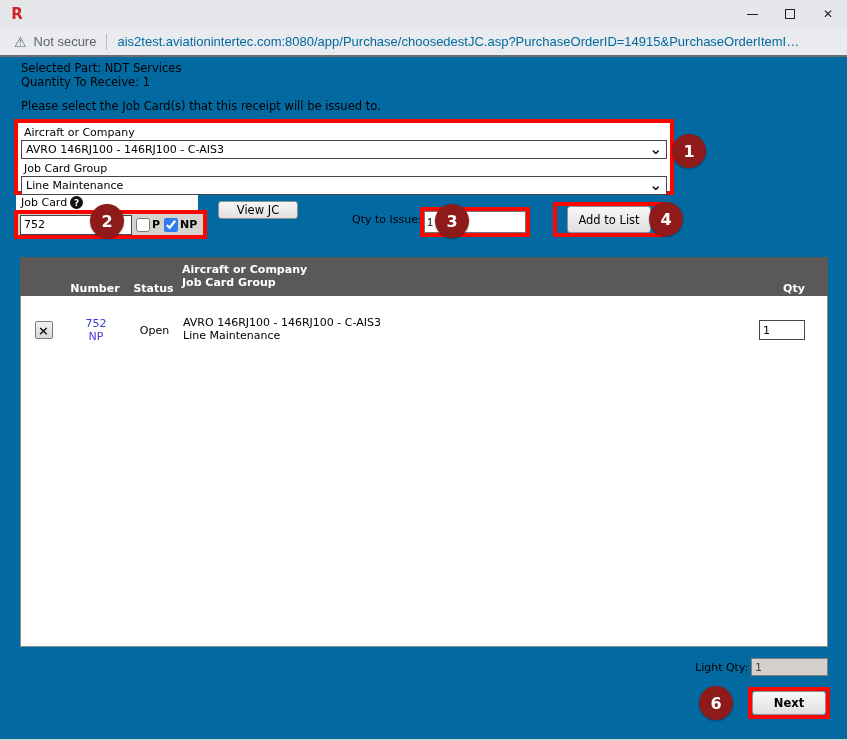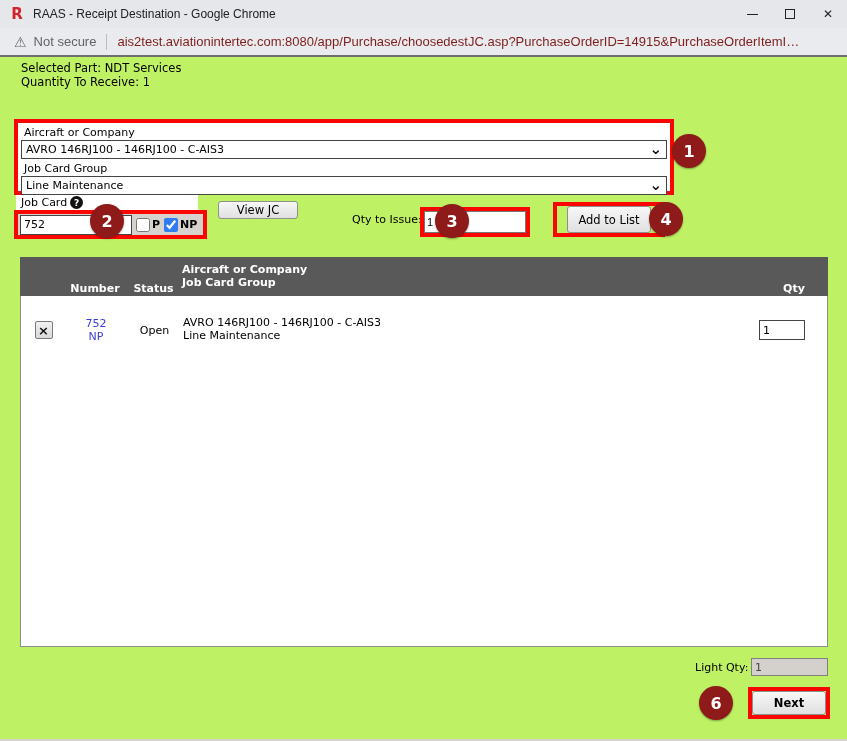--- a/index.html
+++ b/index.html
@@ -15,24 +15,24 @@
   .win-controls { margin-left:auto; display:flex; height:100%; }
   .win-btn { width:38px; height:100%; display:flex; align-items:center; justify-content:center; color:#202124; font-size:12px; }
   .glyph-min { width:11px; height:0; border-top:1.4px solid #202124; display:block; }
   .glyph-max { width:10px; height:10px; border:1.2px solid #202124; display:block; }
 
   
   .addressbar { height:29px; background:#e9ebee; display:flex; align-items:center; border-bottom:2px solid #6e6e6e; font-family:"Liberation Sans", sans-serif; }
   .warn-icon { margin-left:14px; color:#5f6368; font-size:14px; line-height:14px; }
   .not-secure { margin-left:7px; color:#5f6368; font-size:13px; }
   .url-divider { width:1px; height:16px; background:#b9bcc0; margin:0 10px; }
-  .url-text { color:#7f1d1d; font-size:13px; white-space:nowrap; overflow:hidden; }
-
-  
-  .content { position:relative; width:847px; height:682px; background:#bef264; }
+  .url-text { color:#0369a1; font-size:13px; white-space:nowrap; overflow:hidden; }
+
+  
+  .content { position:relative; width:847px; height:682px; background:#0369a1; }
 
   .static-line { position:absolute; left:21px; font-size:11.5px; }
 
   
   .anno { position:absolute; border:4px solid #fa0600; }
   .badge { position:absolute; width:34px; height:34px; border-radius:50%; background:#8e1a1a; color:#fff;
            font-size:16px; font-weight:bold; display:flex; align-items:center; justify-content:center;
            box-shadow:0 1px 2px rgba(0,0,0,0.35); z-index:5; }
 
   
@@ -90,21 +90,20 @@
   .b4 { left:649px; top:145px; }
   .b6 { left:699px; top:629px; }
 </style>
 </head>
 <body>
 
 <div class="window">
 
   <div class="titlebar">
     <div class="app-logo">R</div>
-    <div class="title-text">RAAS - Receipt Destination - Google Chrome</div>
     <div class="win-controls">
       <div class="win-btn">
           <span class="glyph-min"></span>
         </div>
       <div class="win-btn">
           <span class="glyph-max"></span>
         </div>
       <div class="win-btn">
           <span>✕</span>
         </div>
@@ -115,20 +114,21 @@
     <span class="warn-icon">⚠</span>
     <span class="not-secure">Not secure</span>
     <span class="url-divider"></span>
     <span class="url-text">ais2test.aviationintertec.com:8080/app/Purchase/choosedestJC.asp?PurchaseOrderID=14915&amp;PurchaseOrderItemI…</span>
   </div>
 
   <div class="content">
 
     <div class="static-line" style="top:4px;">Selected Part: NDT Services</div>
     <div class="static-line" style="top:18px;">Quantity To Receive: 1</div>
+    <div class="static-line" style="top:42px;">Please select the Job Card(s) that this receipt will be issued to.</div>
 
     <div class="anno box1">
       <div class="form-label">Aircraft or Company</div>
       <div class="fake-select">
         <span class="sel-text">AVRO 146RJ100 - 146RJ100 - C-AIS3</span>
         <span class="chevron">⌄</span>
       </div>
       <div class="form-label" style="margin-top:3px;">Job Card Group</div>
       <div class="fake-select">
         <span class="sel-text">Line Maintenance</span>

